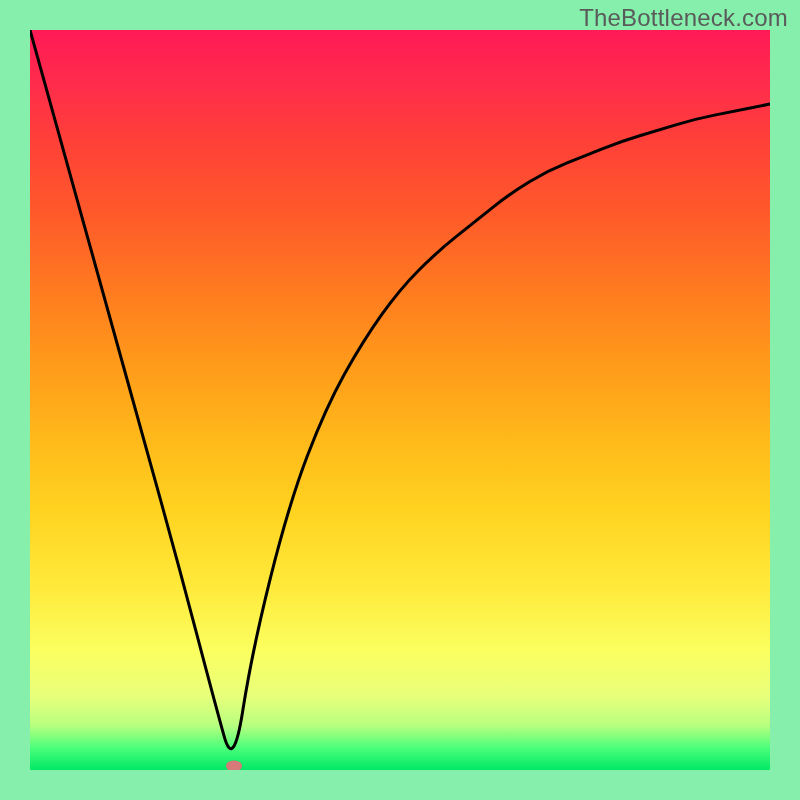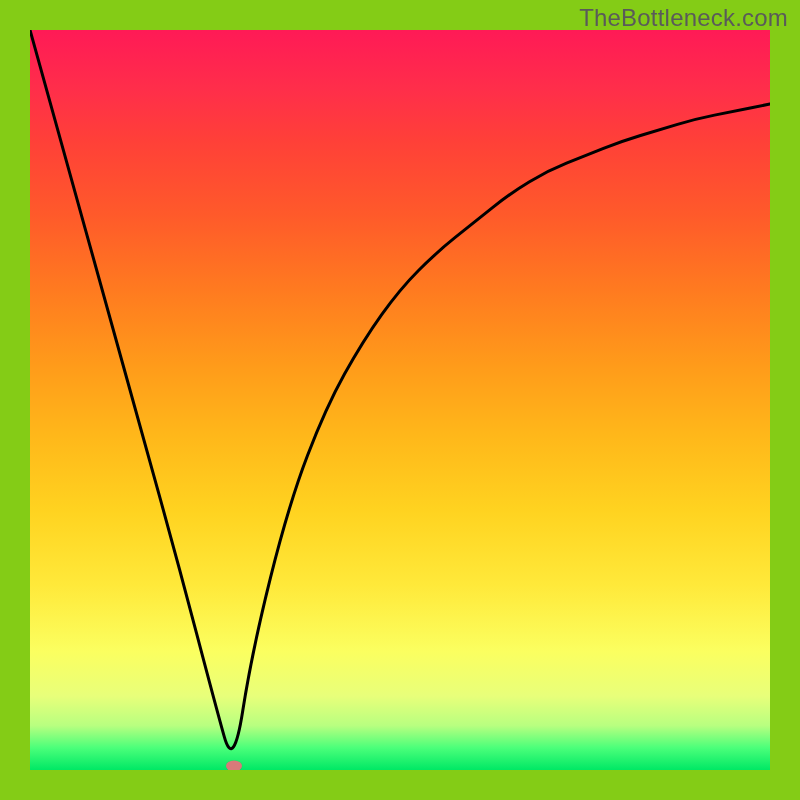--- a/index.html
+++ b/index.html
@@ -8,21 +8,21 @@
     width: 800px;
     height: 800px;
     background: #000;
     overflow: hidden;
     font-family: Arial, Helvetica, sans-serif;
   }
   .outer {
     position: relative;
     width: 800px;
     height: 800px;
-    background: #84cc16;
+    background: #86efac;
   }
   .watermark {
     position: absolute;
     top: 4px;
     right: 12px;
     color: #5a5a5a;
     font-size: 24px;
     font-weight: 400;
     letter-spacing: 0.2px;
     z-index: 5;

